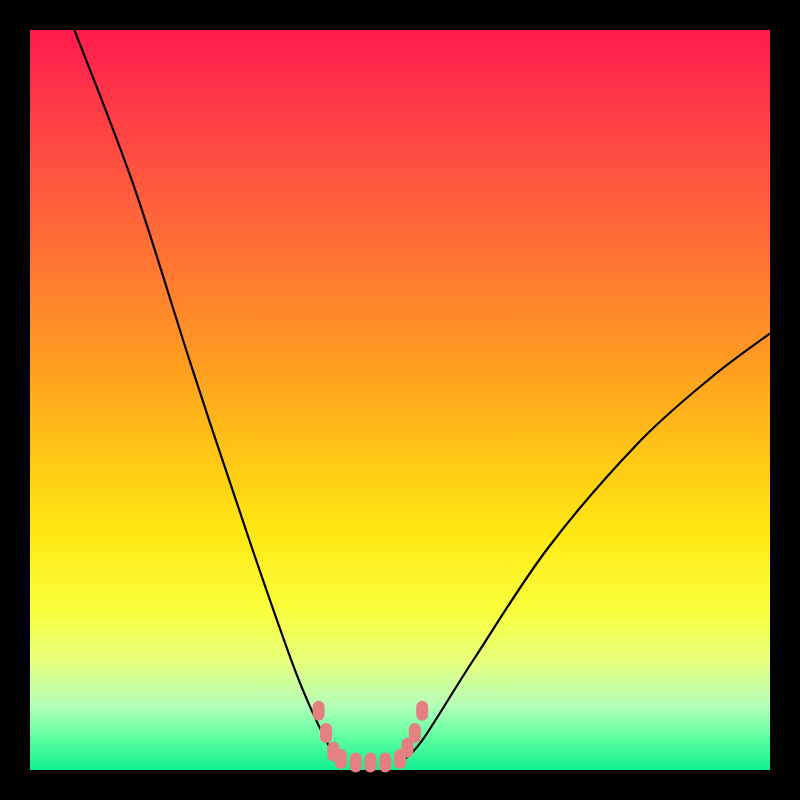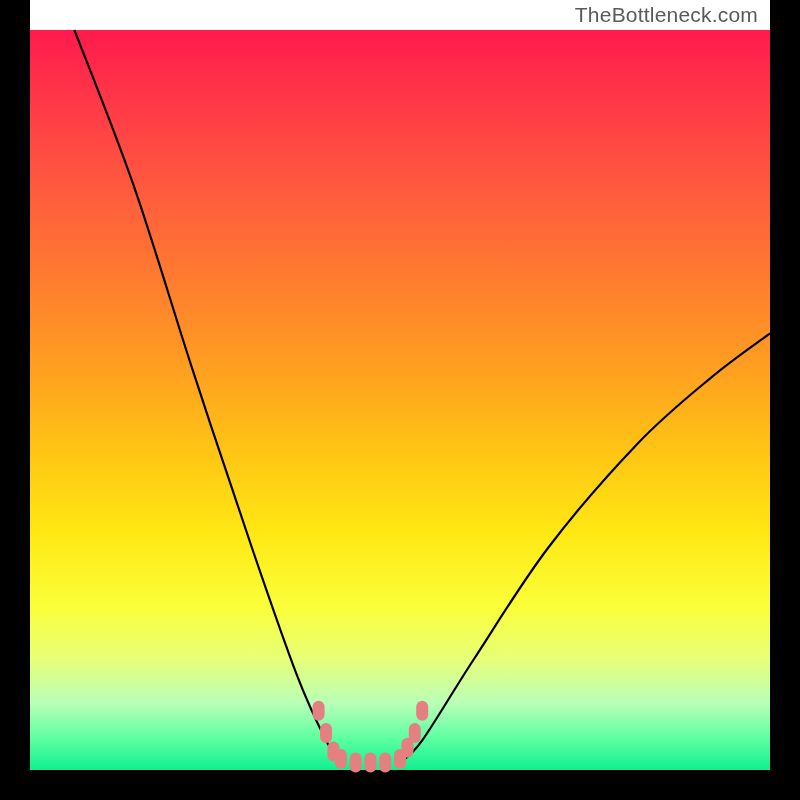--- a/index.html
+++ b/index.html
@@ -66,23 +66,20 @@
     top: 30px;
     width: 740px;
     height: 740px;
     overflow: visible;
   }
 </style>
 </head>
 <body>
 
 <div class="frame">
-  <div class="watermark-bar">
-    <div class="watermark">TheBottleneck.com</div>
-  </div>
   <div class="plot-area"></div>
   <svg class="curves" viewBox="0 0 740 740">
     <path fill="none" stroke="#000000" stroke-width="2.2" d="M 44.4 0.0 C 54.3 25.9, 83.9 98.7, 103.6 155.4 C 123.3 212.1, 143.1 280.0, 162.8 340.4 C 182.5 400.8, 204.7 467.4, 222.0 518.0 C 239.3 568.6, 254.1 611.7, 266.4 643.8 C 278.7 675.9, 288.6 695.6, 296.0 710.4 C 303.4 725.2, 308.3 728.9, 310.8 732.6"></path>
     <path fill="none" stroke="#000000" stroke-width="2.2" d="M 370.0 732.6 C 373.7 728.9, 379.9 727.7, 392.2 710.4 C 404.5 693.1, 423.0 661.1, 444.0 629.0 C 465.0 596.9, 490.9 553.8, 518.0 518.0 C 545.1 482.2, 579.7 442.8, 606.8 414.4 C 633.9 386.0, 658.6 366.3, 680.8 347.8 C 703.0 329.3, 730.1 310.8, 740.0 303.4"></path>
     <g>
         <rect x="282.6" y="670.8" width="12" height="20" rx="6" fill="#e58080"></rect>
         <rect x="290.0" y="693.0" width="12" height="20" rx="6" fill="#e58080"></rect>
         <rect x="297.4" y="711.5" width="12" height="20" rx="6" fill="#e58080"></rect>
         <rect x="304.8" y="718.9" width="12" height="20" rx="6" fill="#e58080"></rect>
         <rect x="319.6" y="722.6" width="12" height="20" rx="6" fill="#e58080"></rect>

